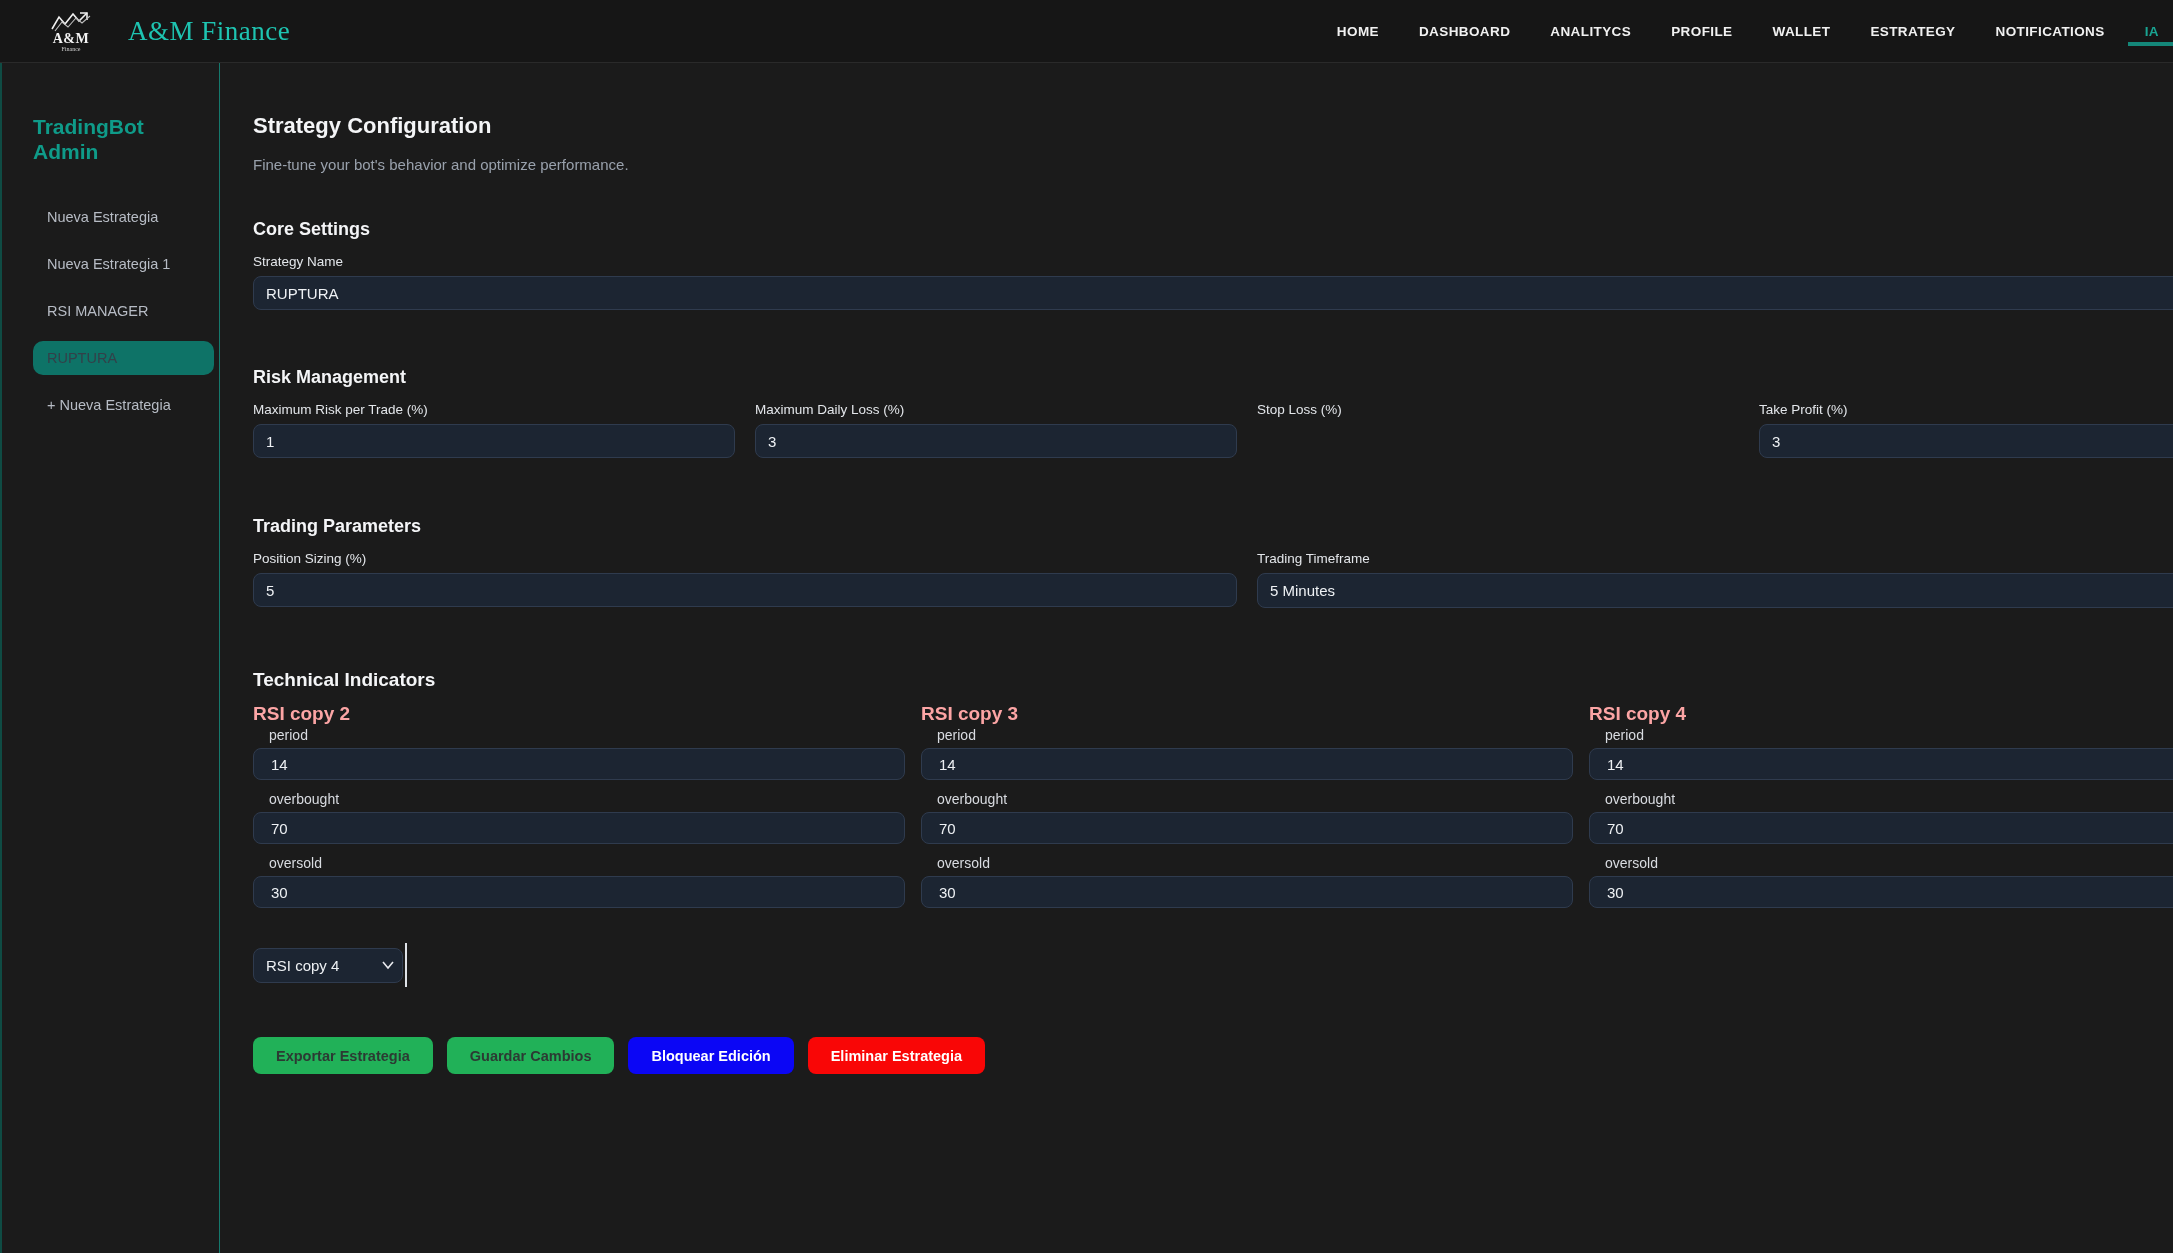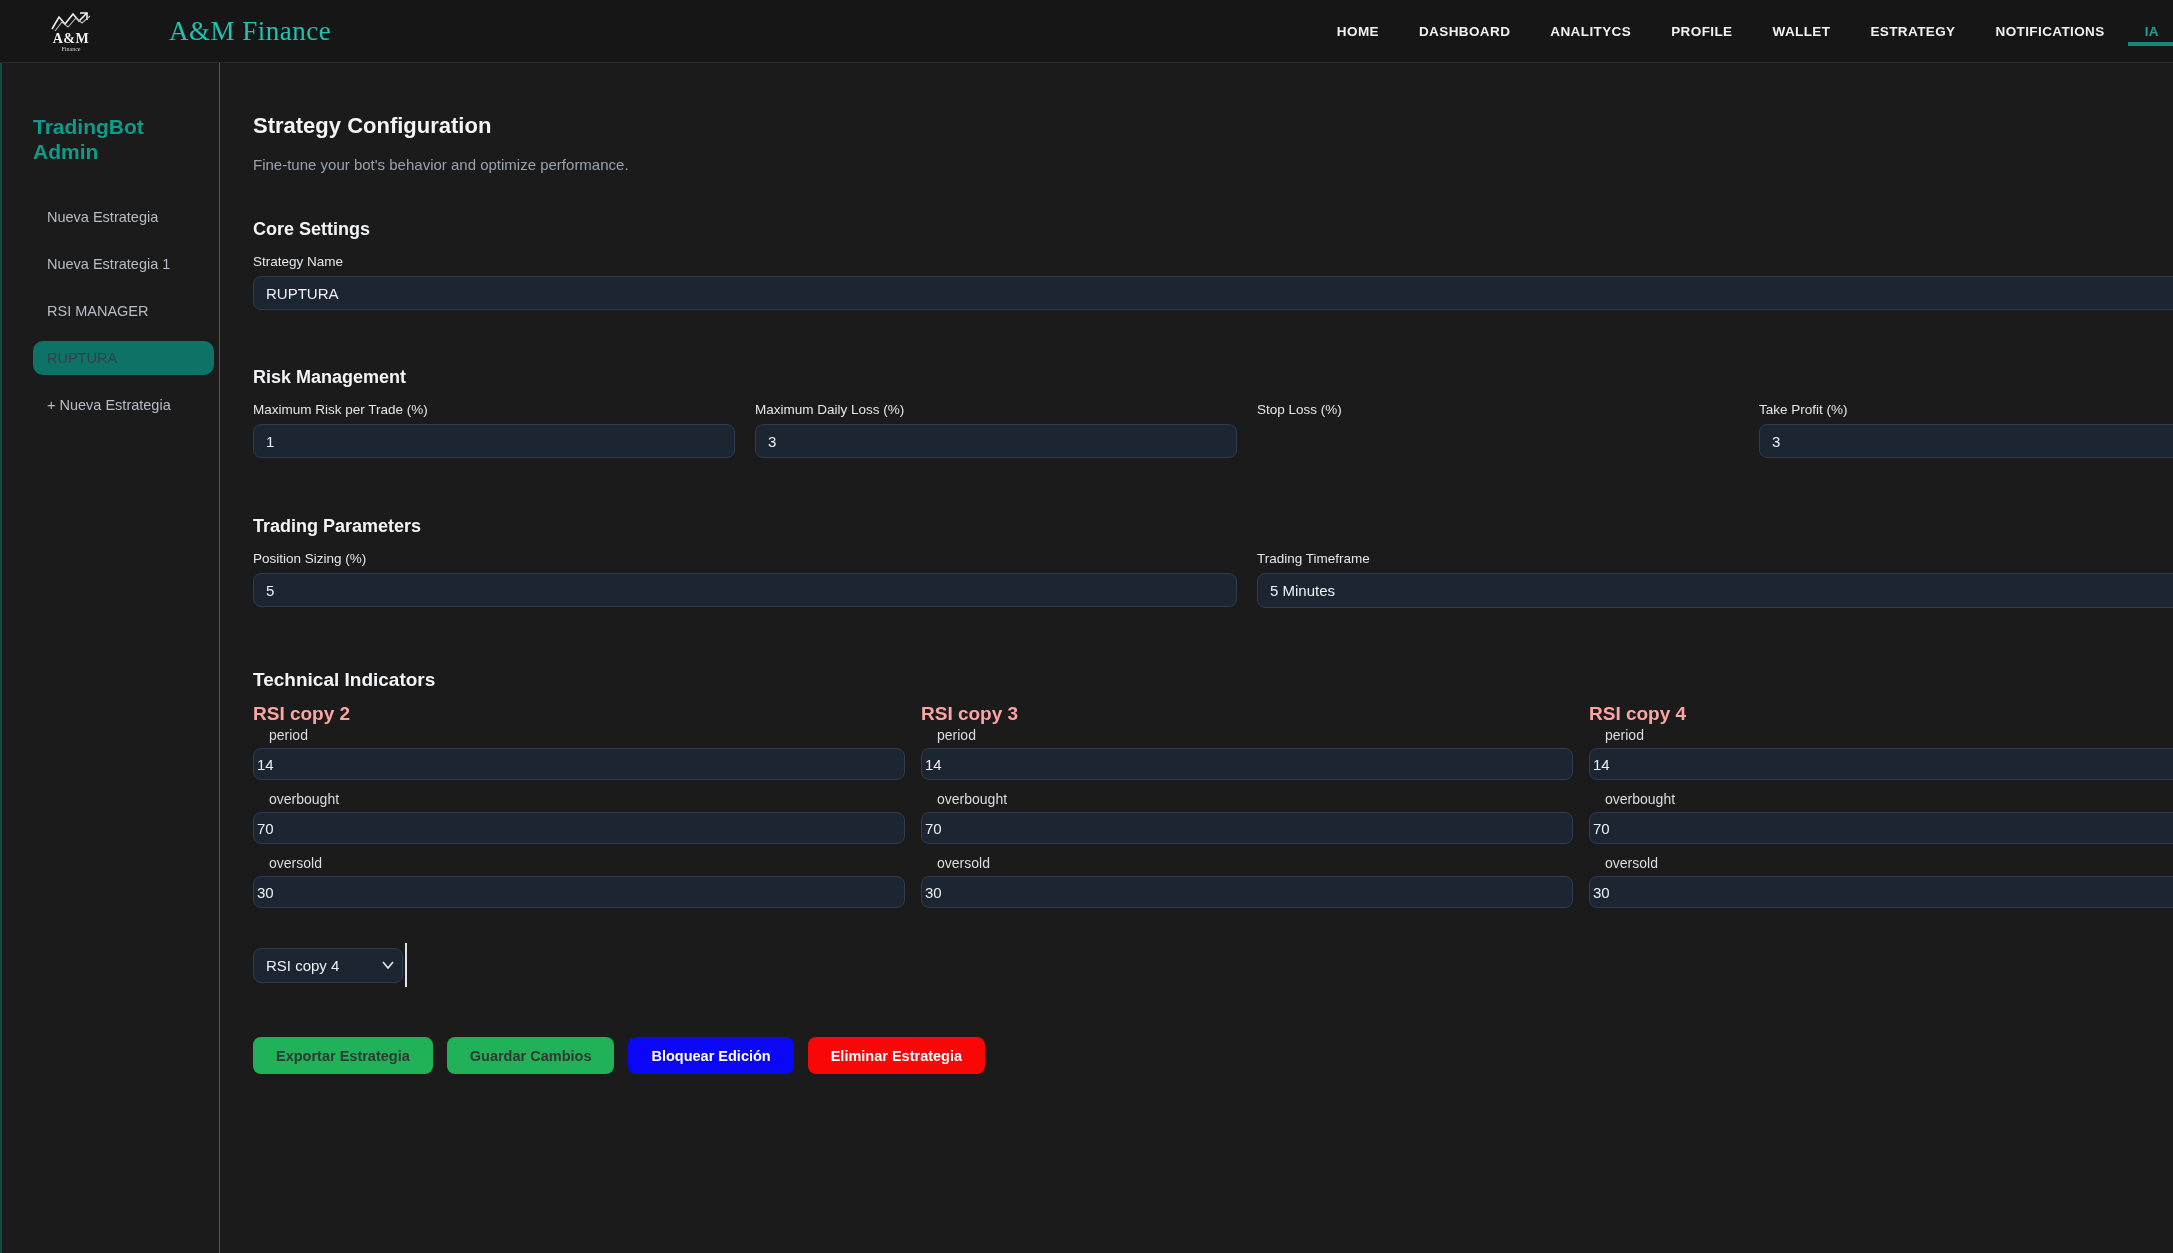--- a/index.html
+++ b/index.html
@@ -6,21 +6,21 @@
   html,body { width:2173px; height:1253px; overflow:hidden; }
   body {
     background:#1b1b1b;
     font-family:"Liberation Sans", sans-serif;
     color:#e8eaee;
   }
 
   
   .navbar {
     height:63px; background:#161616; border-bottom:1px solid #2a2a2a;
-    display:flex; align-items:center; padding-left:40px; position:relative;gap:41px;
+    display:flex; align-items:center; padding-left:40px; position:relative;
   }
   .logo { display:flex; flex-direction:column; align-items:center; width:62px; }
   .logo svg { display:block; }
   .logo-mono { font-family:"Liberation Serif", serif; font-weight:bold; font-size:14px; color:#f2f2f2; line-height:13px; letter-spacing:.5px; }
   .logo-sub { font-family:"Liberation Serif", serif; font-size:6px; color:#cfcfcf; line-height:8px; }
   .brand {
     font-family:"Liberation Serif", serif; font-size:27px; color:#1ec4b1;
     margin-left:26px; letter-spacing:.5px;
   }
   .nav-links { margin-left:auto; display:flex; align-items:center; gap:40px; padding-right:14px; height:100%; }
@@ -83,21 +83,21 @@
     border:1px solid #2f3b4e; border-radius:8px; color:#eef1f4;
     font-size:15px; font-family:"Liberation Sans", sans-serif; padding:0 12px; outline:none;
   }
 
   
   .ind-name { font-size:19px; font-weight:bold; color:#fca5a5; margin-bottom:2px; }
   .ind-label { font-size:14px; color:#d9dce1; margin-bottom:5px;padding-left:16px; }
   .ind-input {
     display:block; width:100%; height:32px; background:#1c2532;
     border:1px solid #2f3b4e; border-radius:8px; color:#eef1f4;
-    font-size:15px; font-family:"Liberation Sans", sans-serif; padding:0 3px;
+    font-size:15px; font-family:"Liberation Sans", sans-serif; padding:0 17px;
     margin-bottom:11px; outline:none;
   }
 
   .select-row { margin-top:29px; display:flex; align-items:flex-start; }
   .select-wrap { position:relative; width:150px; }
   .select-wrap .chev { position:absolute; right:9px; top:12px; pointer-events:none; }
   .caret-line { width:2px; height:44px; background:#dfe3e8; margin-left:2px; margin-top:-5px; }
 
   
   .actions { margin-top:50px; display:flex; gap:14px; }

